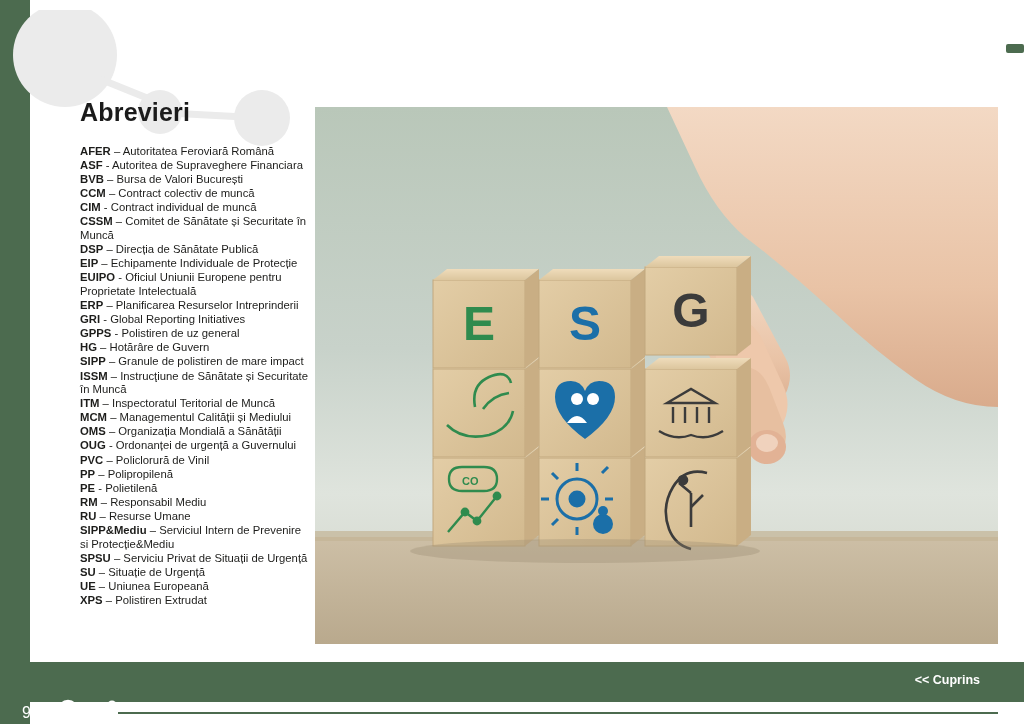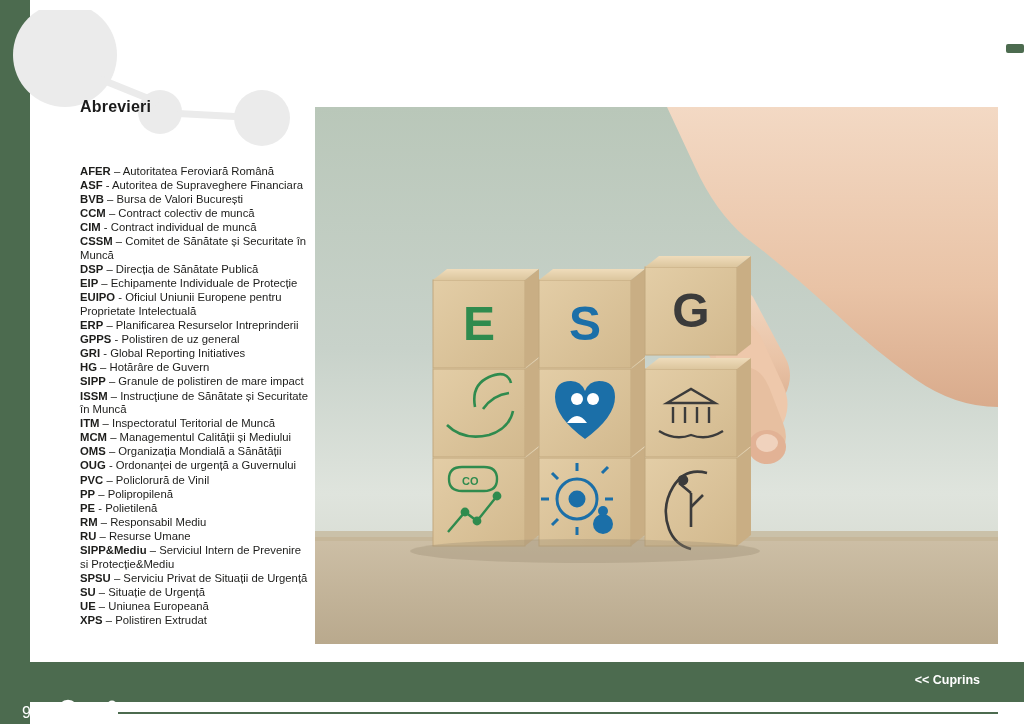--- a/index.html
+++ b/index.html
@@ -50,36 +50,35 @@
     height: 9px;
     background: #4c6b4f;
     border-radius: 2px;
   }
 
   
   .heading {
     position: absolute;
     left: 80px;
     top: 98px;
-    font-size: 16px;
+    font-size: 25px;
     font-weight: bold;
     color: #1b1b1b;
     letter-spacing: .2px;
   }
 
   
   .abbr-list {
     position: absolute;
     left: 80px;
     top: 145px;
     width: 228px;
     font-size: 11.3px;
     line-height: 13.6px;
     color: #1d1d1b;
-    margin-top: 20px;
   }
   .abbr-item {
     margin: 0 0 0.5px 0;
     text-indent: 0;
   }
   .abbr-term {
     font-weight: bold;
   }
 
   
@@ -182,22 +181,22 @@
       <p class="abbr-item"><span class="abbr-term">AFER</span> <span>–</span> <span>Autoritatea Feroviară Română</span></p>
       <p class="abbr-item"><span class="abbr-term">ASF</span> <span>-</span> <span>Autoritea de Supraveghere Financiara</span></p>
       <p class="abbr-item"><span class="abbr-term">BVB</span> <span>–</span> <span>Bursa de Valori București</span></p>
       <p class="abbr-item"><span class="abbr-term">CCM</span> <span>–</span> <span>Contract colectiv de muncă</span></p>
       <p class="abbr-item"><span class="abbr-term">CIM</span> <span>-</span> <span> Contract individual de muncă</span></p>
       <p class="abbr-item"><span class="abbr-term">CSSM</span> <span>–</span> <span>Comitet de Sănătate și Securitate în Muncă</span></p>
       <p class="abbr-item"><span class="abbr-term">DSP</span> <span>–</span> <span>Direcția de Sănătate Publică</span></p>
       <p class="abbr-item"><span class="abbr-term">EIP</span> <span>–</span> <span>Echipamente Individuale de Protecție</span></p>
       <p class="abbr-item"><span class="abbr-term">EUIPO</span> <span>-</span> <span>Oficiul Uniunii Europene pentru Proprietate Intelectuală</span></p>
       <p class="abbr-item"><span class="abbr-term">ERP</span> <span>–</span> <span>Planificarea Resurselor Intreprinderii</span></p>
+      <p class="abbr-item"><span class="abbr-term">GRI</span> <span>-</span> <span>Global Reporting Initiatives</span></p>
       <p class="abbr-item"><span class="abbr-term">GPPS</span> <span>-</span> <span>Polistiren de uz general</span></p>
-      <p class="abbr-item"><span class="abbr-term">GRI</span> <span>-</span> <span>Global Reporting Initiatives</span></p>
       <p class="abbr-item"><span class="abbr-term">HG</span> <span>–</span> <span>Hotărâre de Guvern</span></p>
       <p class="abbr-item"><span class="abbr-term">SIPP</span> <span>–</span> <span> Granule de polistiren de mare impact</span></p>
       <p class="abbr-item"><span class="abbr-term">ISSM</span> <span>–</span> <span>Instrucţiune de Sănătate și Securitate în Muncă</span></p>
       <p class="abbr-item"><span class="abbr-term">ITM</span> <span>–</span> <span>Inspectoratul Teritorial de Muncă</span></p>
       <p class="abbr-item"><span class="abbr-term">MCM</span> <span>–</span> <span>Managementul Calității și Mediului</span></p>
       <p class="abbr-item"><span class="abbr-term">OMS</span> <span>–</span> <span>Organizația Mondială a Sănătății</span></p>
       <p class="abbr-item"><span class="abbr-term">OUG</span> <span>-</span> <span>Ordonanței de urgență a Guvernului</span></p>
       <p class="abbr-item"><span class="abbr-term">PVC</span> <span>–</span> <span>Policlorură de Vinil</span></p>
       <p class="abbr-item"><span class="abbr-term">PP</span> <span>–</span> <span>Polipropilenă</span></p>
       <p class="abbr-item"><span class="abbr-term">PE</span> <span>-</span> <span>Polietilenă</span></p>

